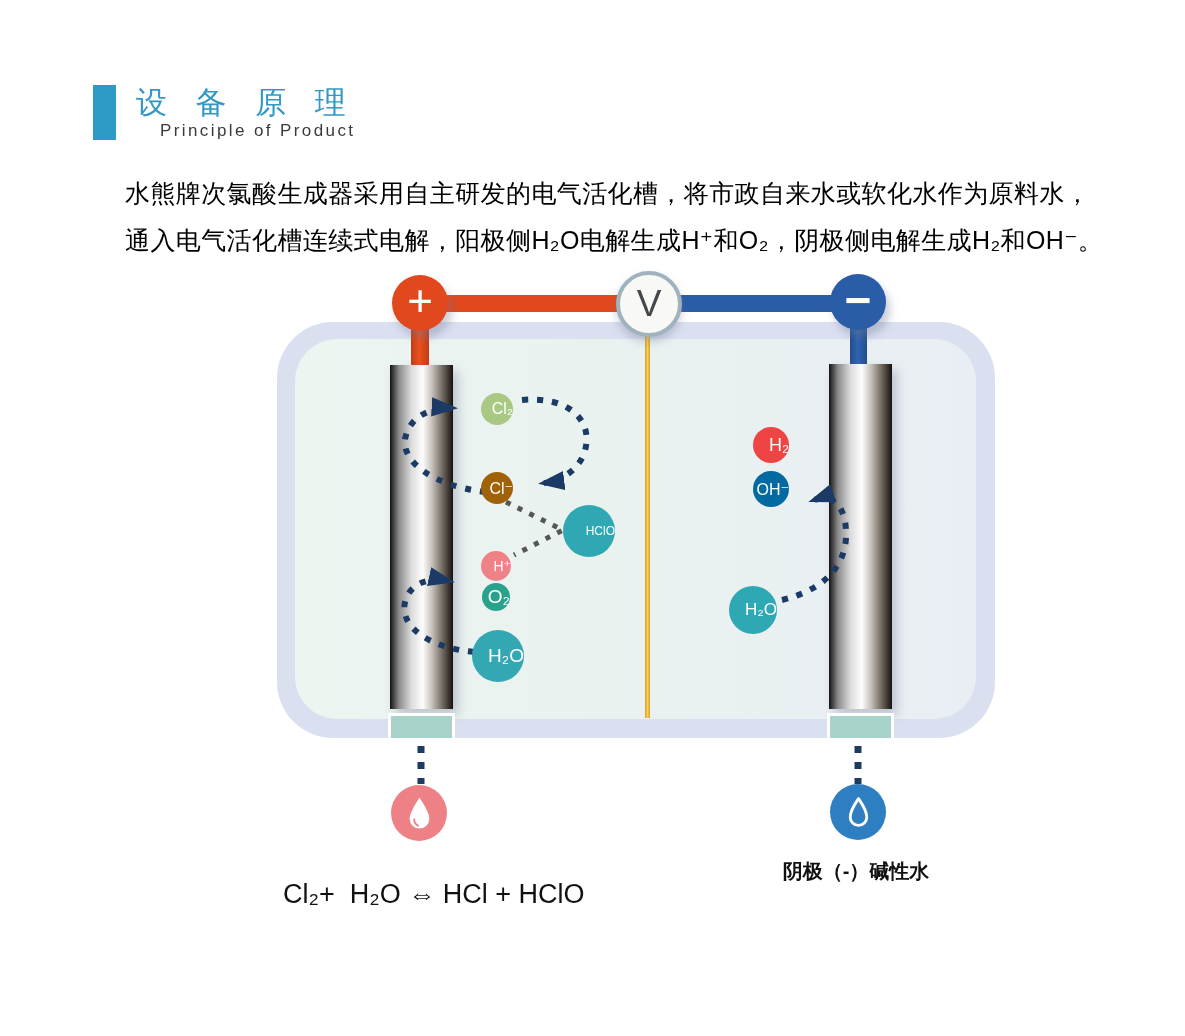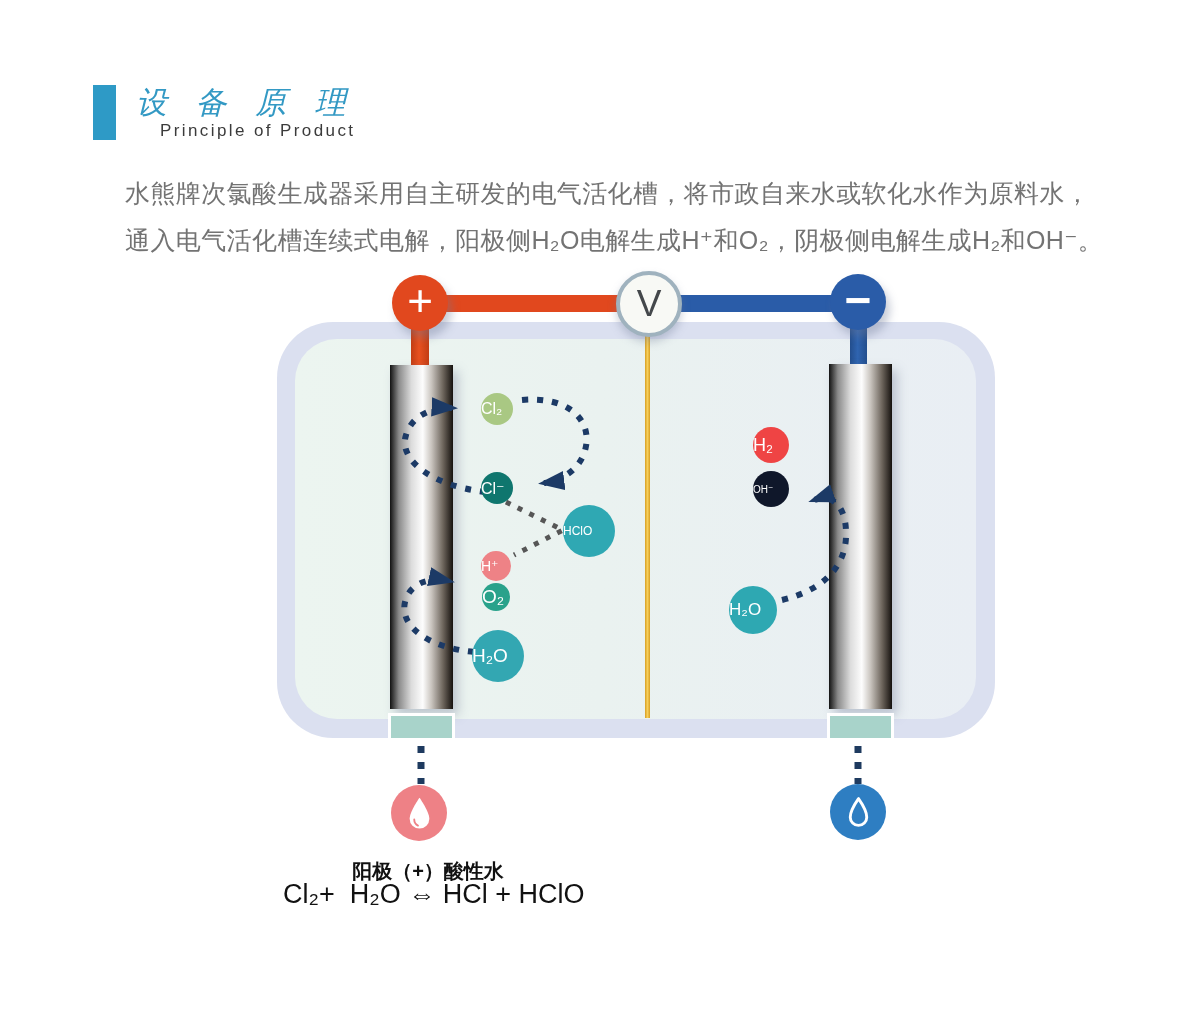--- a/index.html
+++ b/index.html
@@ -2,26 +2,26 @@
 <html><head>
 <meta charset="utf-8">
 <style>
   html,body{margin:0;padding:0;background:#fff;}
   .canvas{position:relative;width:1185px;height:1036px;background:#fff;overflow:hidden;
           font-family:"Liberation Sans","DejaVu Sans",sans-serif;}
 
   
   .accent-bar{position:absolute;left:93px;top:85px;width:23px;height:55px;background:#2E9AC6;}
   .page-title{position:absolute;left:136px;top:82px;font-size:31px;color:#3399C4;
-              letter-spacing:10px;font-weight:500;white-space:pre;font-style:italic;}
+              letter-spacing:10px;font-weight:500;white-space:pre;}
   .page-subtitle{position:absolute;left:137px;top:121px;font-size:17px;color:#3b3b3b;
                  letter-spacing:2.4px;font-weight:500;margin-left:23px;}
 
   
-  .desc{position:absolute;left:125px;top:170px;width:990px;font-size:25px;color:#737373;
+  .desc{position:absolute;left:125px;top:170px;width:990px;font-size:25px;color:#000000;
         line-height:47px;font-weight:500;letter-spacing:0.4px;}
 
   
   .tank-outer{position:absolute;left:277px;top:322px;width:718px;height:416px;
               background:#DBE0F0;border-radius:56px;}
   .tank-inner{position:absolute;left:295px;top:339px;width:681px;height:380px;border-radius:42px;
               background:linear-gradient(90deg,#ECF5F0 0%,#EAF2F0 45%,#E9EEF4 100%);}
   .membrane{position:absolute;left:645px;top:333px;width:5px;height:385px;z-index:3;
             background:linear-gradient(90deg,#D79E22,#F7CF5B 50%,#D79E22);}
 
@@ -45,30 +45,30 @@
              font-size:37px;color:#44484B;box-shadow:0 5px 9px rgba(110,120,150,.35);}
 
   
   .electrode{position:absolute;z-index:5;width:63px;
              background:linear-gradient(90deg,#121212 0%,#8a8a8a 14%,#dcdcdc 34%,#fdfdfd 52%,#c9c4be 66%,#6e665d 84%,#15110e 100%);
              box-shadow:5px 6px 10px rgba(130,140,165,.45);}
   .electrode-anode{left:390px;top:365px;height:344px;}
   .electrode-cathode{left:829px;top:364px;height:345px;}
 
   
-  .bubble{position:absolute;z-index:7;border-radius:50%;display:flex;align-items:center;justify-content:flex-start;
+  .bubble{position:absolute;z-index:7;border-radius:50%;display:flex;align-items:center;justify-content:flex-end;
           color:#fff;font-weight:500;}
   .b-cl2 {left:481px;top:393px;width:32px;height:32px;background:#A9C883;font-size:16px;}
-  .b-cl  {left:481px;top:472px;width:32px;height:32px;background:#0f766e;font-size:16px;}
+  .b-cl  {left:481px;top:472px;width:32px;height:32px;background:#a16207;font-size:16px;}
   .b-hclo{left:563px;top:505px;width:52px;height:52px;background:#2FA8B3;font-size:12px;}
   .b-h   {left:481px;top:551px;width:30px;height:30px;background:#EE8286;font-size:14px;}
   .b-o2  {left:482px;top:583px;width:28px;height:28px;background:#29A28B;font-size:19px;}
   .b-h2ol{left:472px;top:630px;width:52px;height:52px;background:#33A7B2;font-size:19px;}
   .b-h2  {left:753px;top:427px;width:36px;height:36px;background:#ef4444;font-size:18px;}
-  .b-oh  {left:753px;top:471px;width:36px;height:36px;background:#0f172a;font-size:10px;}
+  .b-oh  {left:753px;top:471px;width:36px;height:36px;background:#0369a1;font-size:16px;}
   .b-h2or{left:729px;top:586px;width:48px;height:48px;background:#2EA8B2;font-size:17px;}
 
   
   .outlet{position:absolute;z-index:6;width:67px;height:28px;background:#A8D3CA;
           border:3px solid #fff;box-sizing:border-box;}
   .outlet-anode{left:388px;top:713px;}
   .outlet-cathode{left:827px;top:713px;}
   .drop-circle{position:absolute;z-index:7;width:56px;height:56px;border-radius:50%;
                display:flex;align-items:center;justify-content:center;}
   .drop-anode{left:391px;top:785px;background:#EE8186;}
@@ -172,16 +172,16 @@
       <path d="M12 1.5 C12 1.5 3 14 3 20.8 a9 9 0 0 0 18 0 C21 14 12 1.5 12 1.5 Z" fill="#fff"></path>
       <path d="M7.2 21.5 a6.3 6.3 0 0 0 3.4 5.6" stroke="#EE8186" stroke-width="1.7" fill="none" stroke-linecap="round"></path>
     </svg>
   </div>
   <div class="drop-circle drop-cathode">
     <svg width="25" height="33" viewBox="0 0 24 32">
       <path d="M12 2.5 C12 2.5 4 14 4 20.5 a8 8 0 0 0 16 0 C20 14 12 2.5 12 2.5 Z" fill="none" stroke="#fff" stroke-width="2.8" stroke-linejoin="round"></path>
     </svg>
   </div>
 
-  <div class="out-label label-anode">阳极（+）酸性水</div>
   <div class="equation">Cl₂+  H₂O ⇔ HCl + HClO</div>
+  <div class="out-label label-cathode">阴极（-）碱性水</div>
 
 </div>
 
 </body></html>

